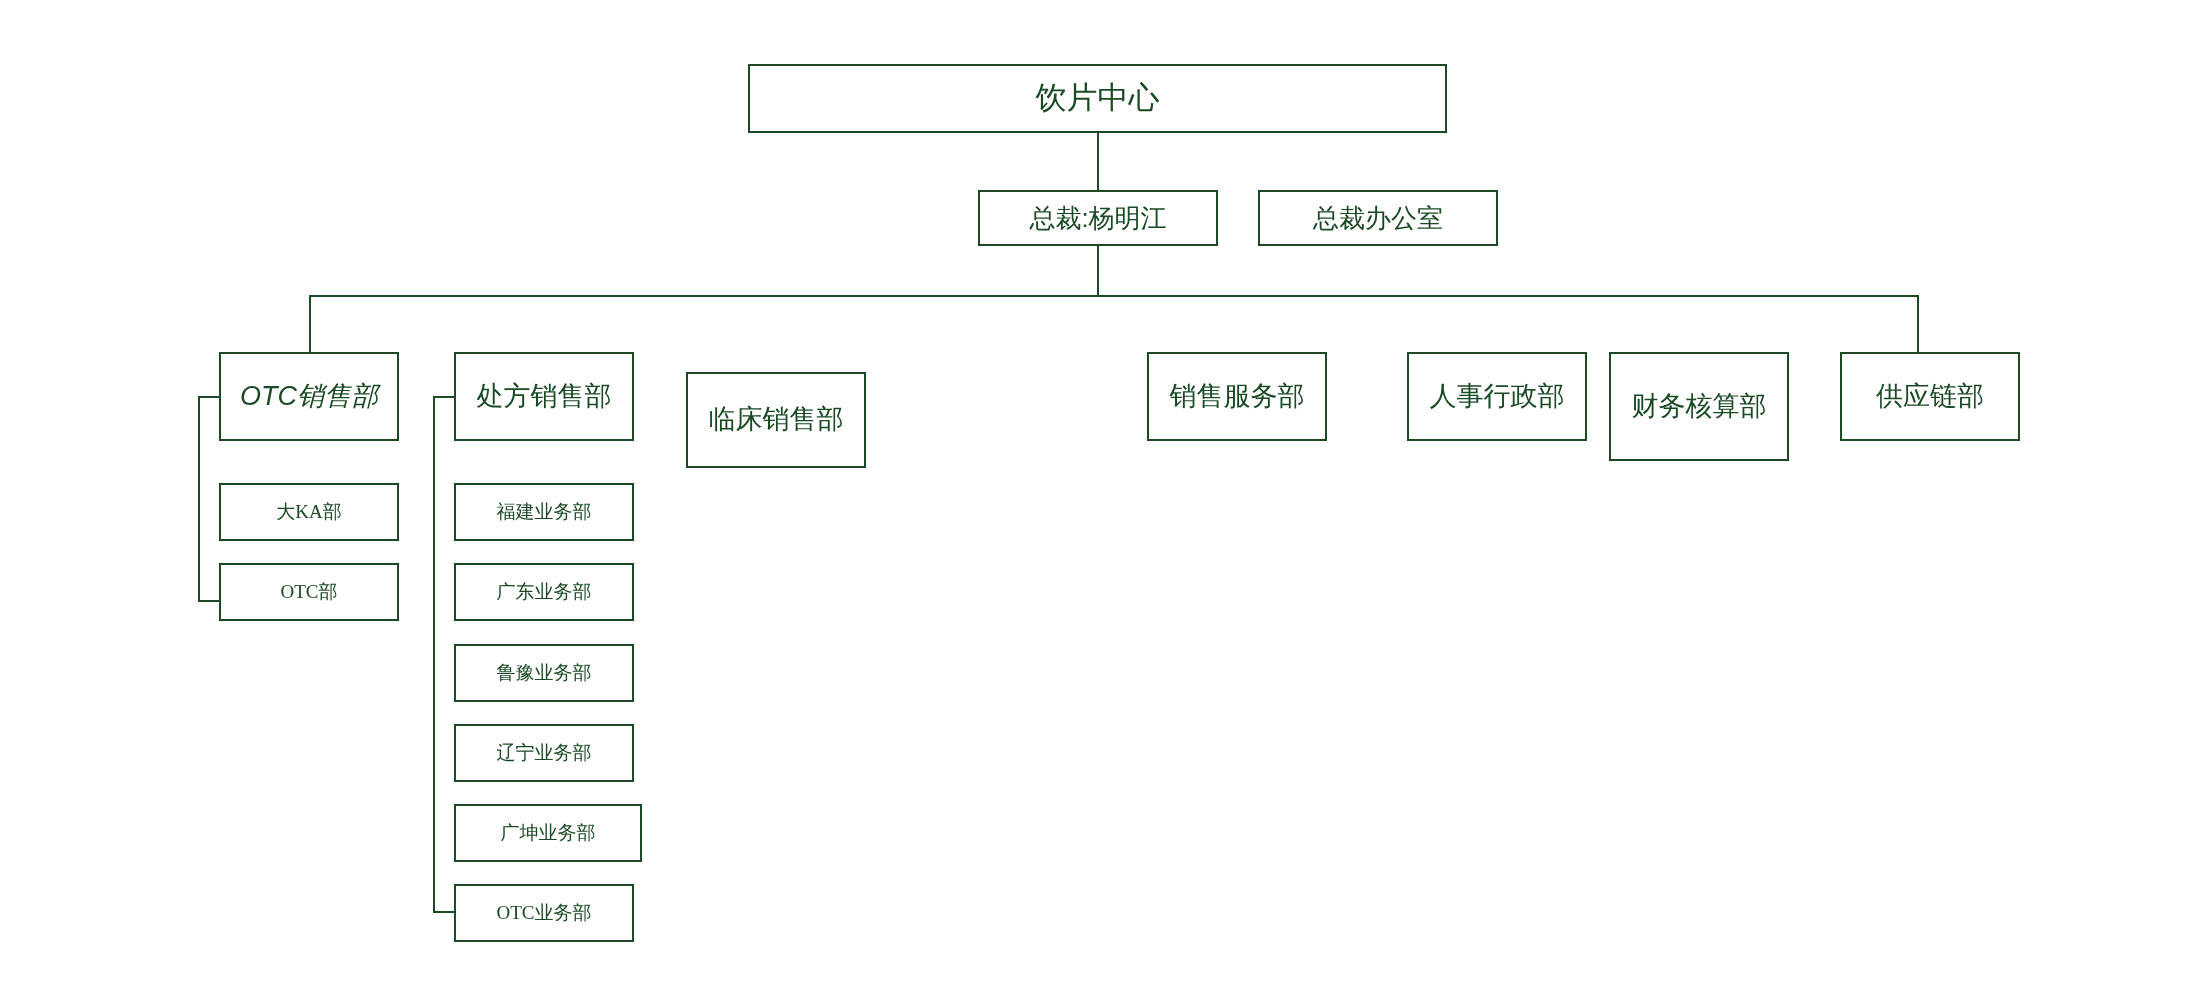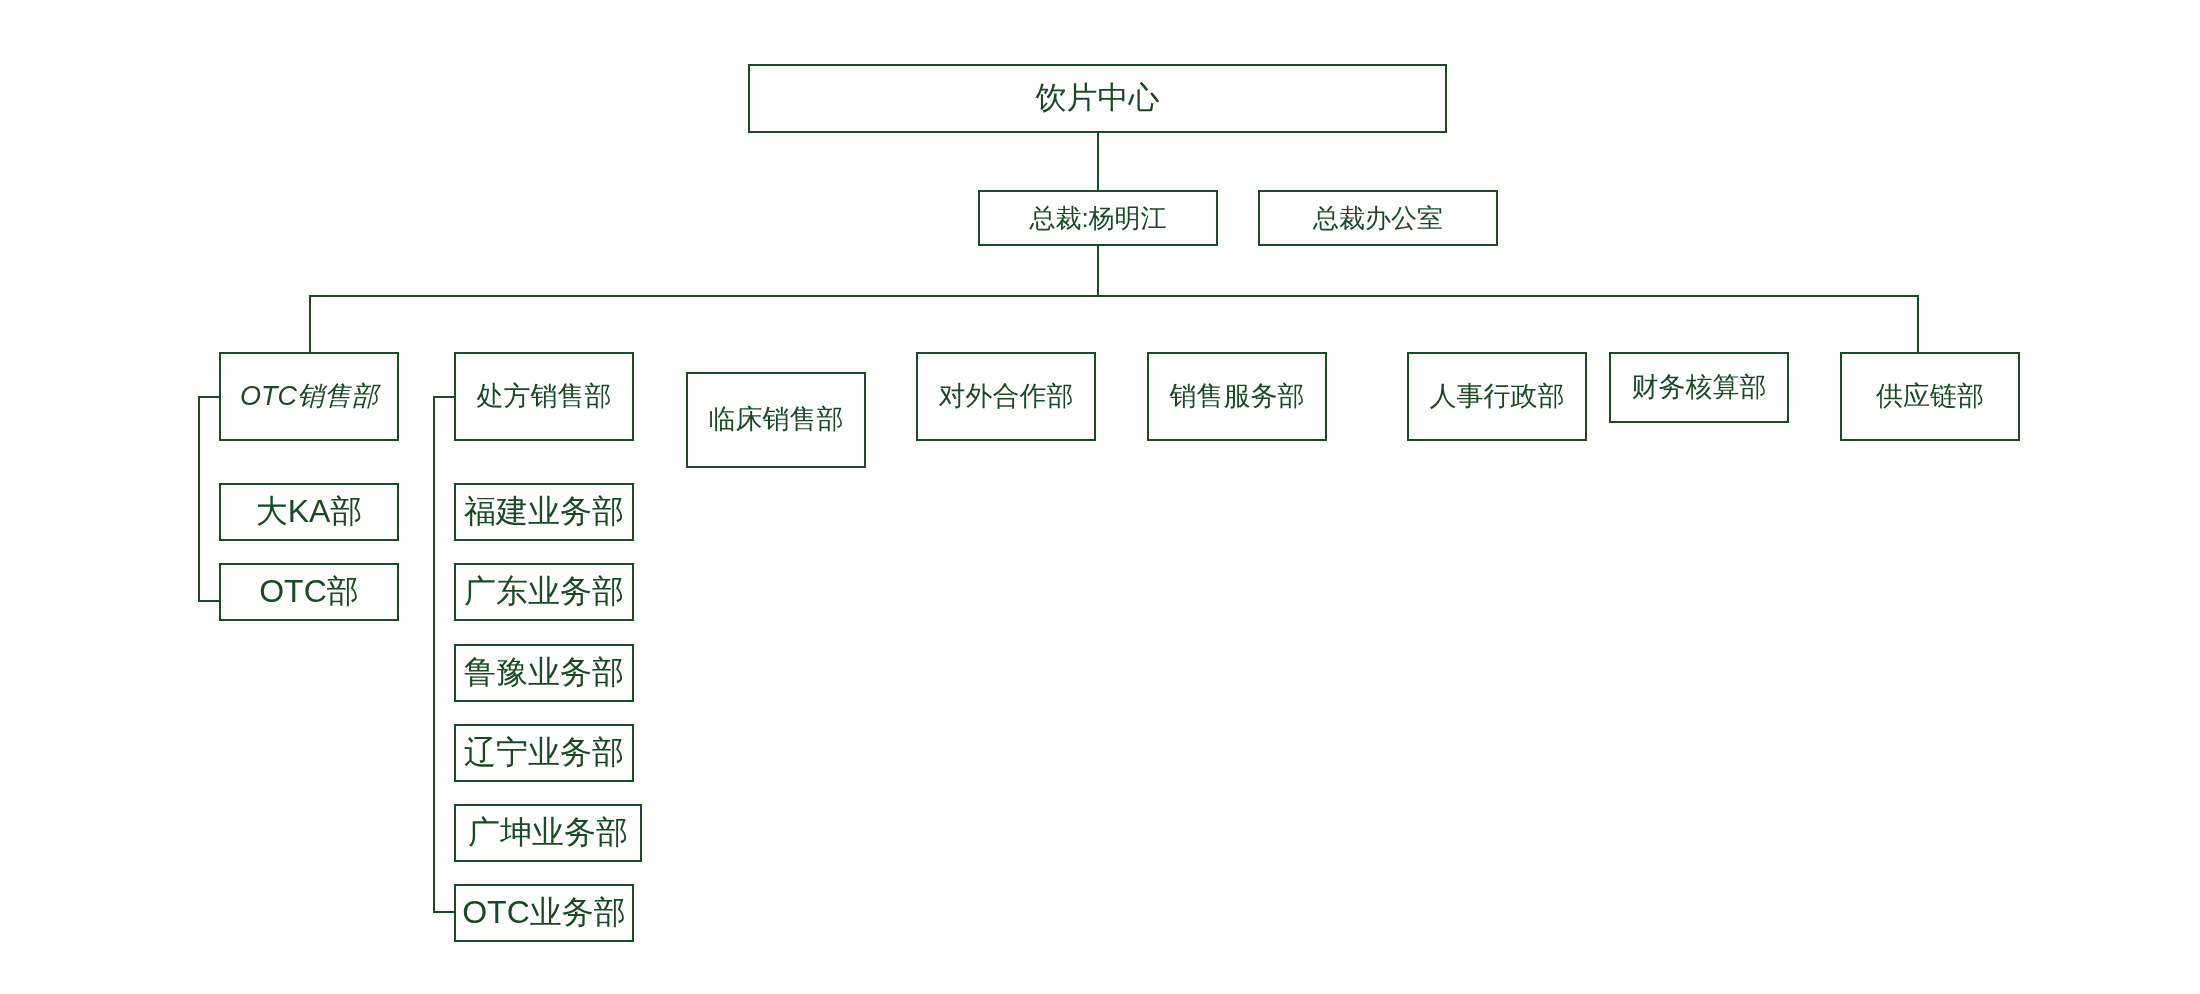--- a/index.html
+++ b/index.html
@@ -29,21 +29,21 @@
     align-items: center;
     justify-content: center;
     text-align: center;
     line-height: 1.1;
     white-space: nowrap;
     z-index: 3;
   }
   .node.root        { font-size: 31px; }
   .node.exec        { font-size: 26px; }
   .node.dept        { font-size: 27px; }
-  .node.sub         { font-size: 32px; }
+  .node.sub         { font-size: 19px; font-family: Liberation Serif, serif; }
 
   .conn {
     position: absolute;
     background: #1d4a26;
     z-index: 1;
   }
   .conn.h { height: 2px; }
   .conn.v { width: 2px; }
 </style>
 </head>
@@ -73,27 +73,26 @@
   <div class="node exec" style="left:978px; top:190px; width:240px; height:56px;">总裁:杨明江</div>
 
   <div class="node exec" style="left:1258px; top:190px; width:240px; height:56px;">总裁办公室</div>
 
   <div class="node dept" style="left:219px; top:352px; width:180px; height:89px;font-style:italic;">OTC销售部</div>
 
   <div class="node dept" style="left:454px; top:352px; width:180px; height:89px;">处方销售部</div>
 
   <div class="node dept" style="left:686px; top:372px; width:180px; height:96px;">临床销售部</div>
 
-  <div class="node dept" style="left:916px; top:352px; width:180px; height:89px;">对外合作部</div>
 
   <div class="node dept" style="left:1147px; top:352px; width:180px; height:89px;">销售服务部</div>
 
   <div class="node dept" style="left:1378px; top:352px; width:180px; height:89px;margin-left:29px;">人事行政部</div>
 
-  <div class="node dept" style="left:1609px; top:352px; width:180px; height:71px;text-align:center;">财务核算部</div>
+  <div class="node dept" style="left:1609px; top:352px; width:180px; height:109px;text-align:center;">财务核算部</div>
 
   <div class="node dept" style="left:1840px; top:352px; width:180px; height:89px;">供应链部</div>
 
   <div class="node sub" style="left:219px; top:483px; width:180px; height:58px;">大KA部</div>
 
   <div class="node sub" style="left:219px; top:563px; width:180px; height:58px;">OTC部</div>
 
   <div class="node sub" style="left:454px; top:483px; width:180px; height:58px;">福建业务部</div>
 
   <div class="node sub" style="left:454px; top:644px; width:180px; height:58px;">鲁豫业务部</div>

